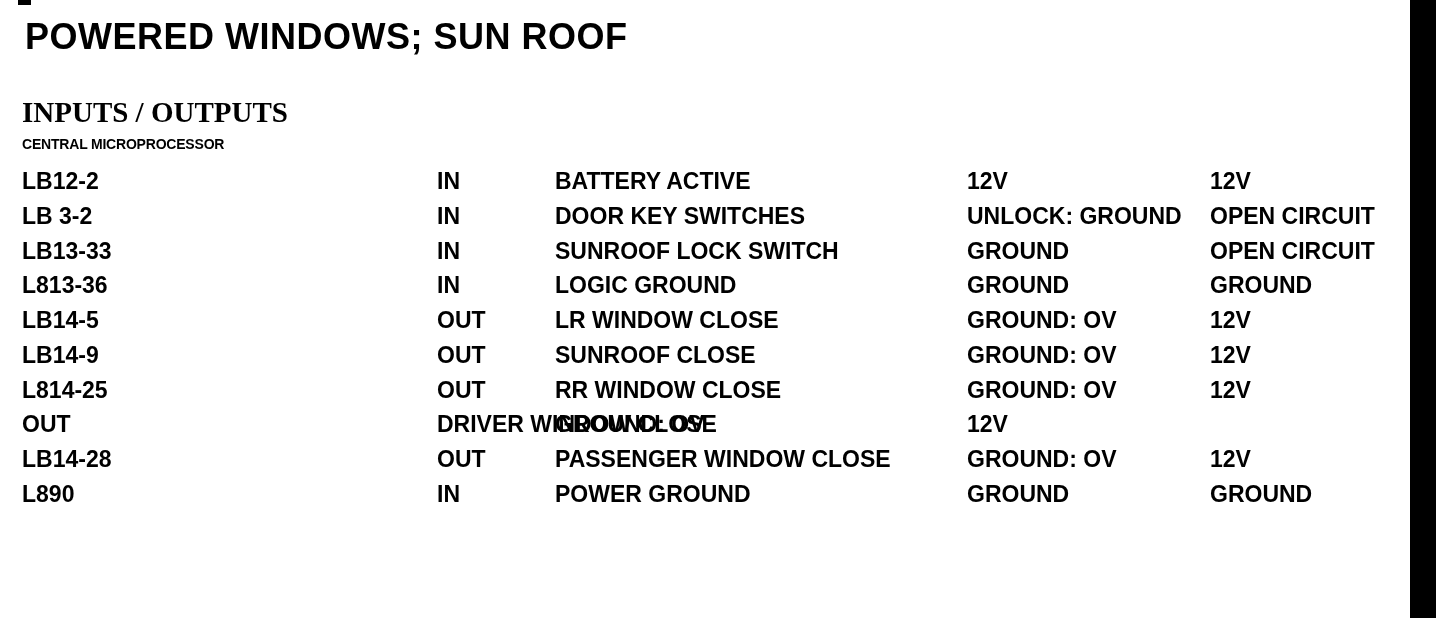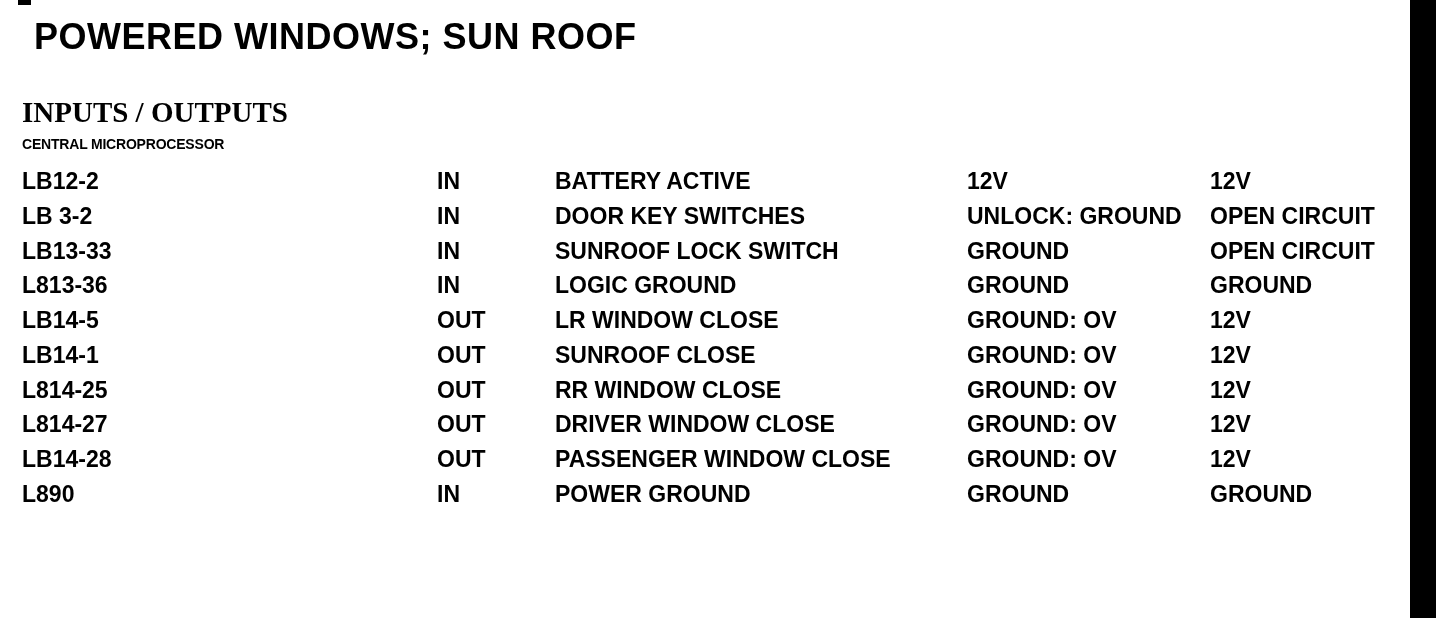--- a/index.html
+++ b/index.html
@@ -16,21 +16,20 @@
     overflow: hidden;
   }
   .page-title {
     position: absolute;
     left: 25px;
     top: 16px;
     font-size: 36px;
     font-weight: bold;
     letter-spacing: 0.5px;
     white-space: nowrap;
-    margin-left: 9px;
   }
   .section-heading {
     position: absolute;
     left: 22px;
     top: 96px;
     font-size: 29px;
     font-weight: bold;
     white-space: nowrap;
     font-family: Liberation Serif, serif;
   }
@@ -127,35 +126,34 @@
         <div class="cell">GROUND</div>
       </div>
       <div class="trow">
         <div class="cell">LB14-5</div>
         <div class="cell">OUT</div>
         <div class="cell">LR WINDOW CLOSE</div>
         <div class="cell">GROUND: OV</div>
         <div class="cell">12V</div>
       </div>
       <div class="trow">
-        <div class="cell">LB14-1</div>
+        <div class="cell">LB14-9</div>
         <div class="cell">OUT</div>
         <div class="cell">SUNROOF CLOSE</div>
         <div class="cell">GROUND: OV</div>
         <div class="cell">12V</div>
       </div>
       <div class="trow">
         <div class="cell">L814-25</div>
         <div class="cell">OUT</div>
         <div class="cell">RR WINDOW CLOSE</div>
         <div class="cell">GROUND: OV</div>
         <div class="cell">12V</div>
       </div>
       <div class="trow">
-        <div class="cell">L814-27</div>
         <div class="cell">OUT</div>
         <div class="cell">DRIVER WINDOW CLOSE</div>
         <div class="cell">GROUND: OV</div>
         <div class="cell">12V</div>
       </div>
       <div class="trow">
         <div class="cell">LB14-28</div>
         <div class="cell">OUT</div>
         <div class="cell">PASSENGER WINDOW CLOSE</div>
         <div class="cell">GROUND: OV</div>

